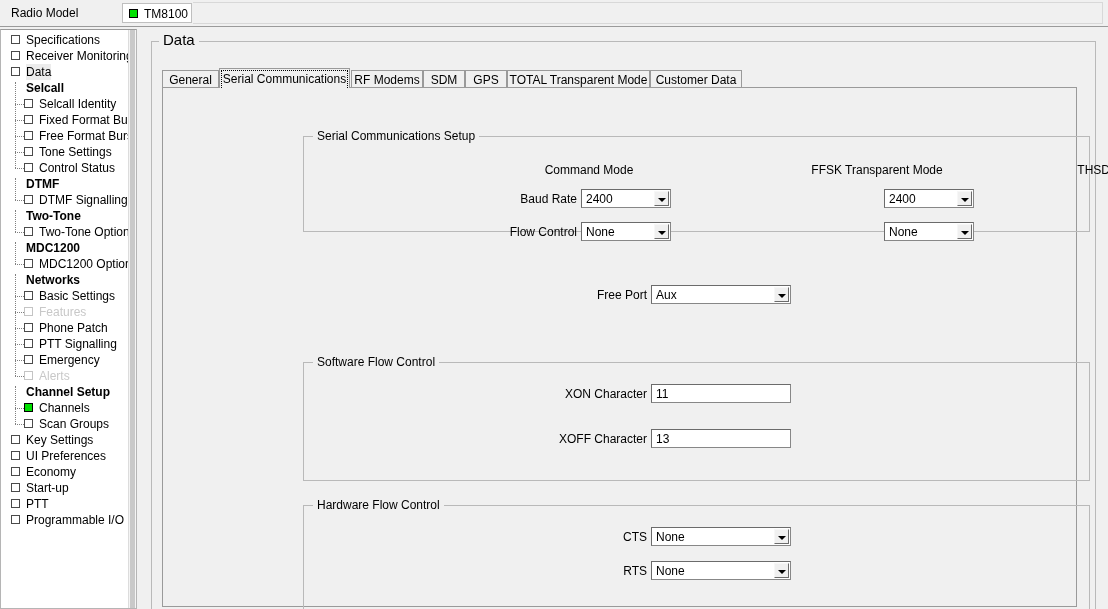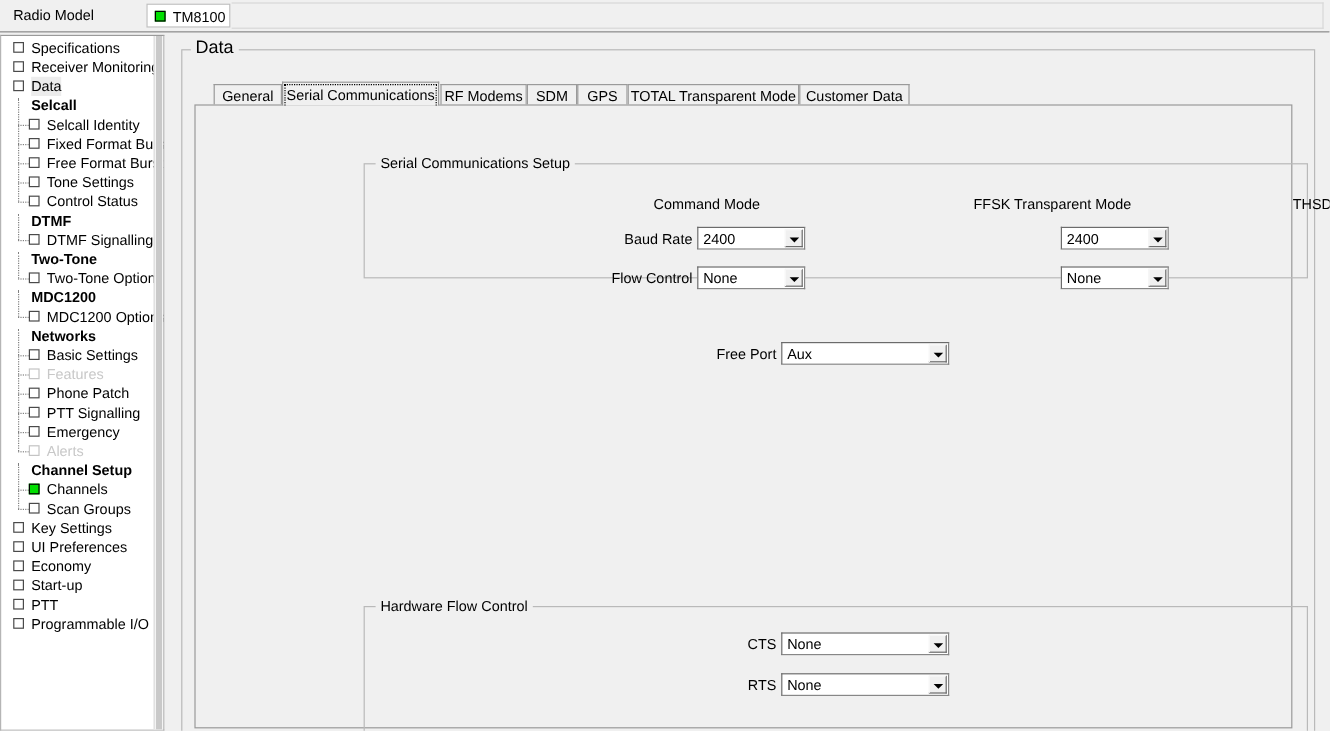--- a/index.html
+++ b/index.html
@@ -107,21 +107,20 @@
   
   .tabstrip{
     position:absolute;left:17px;top:39px;width:915px;height:20px;
   }
   .tab{
     position:absolute;top:2px;height:18px;line-height:18px;
     background:#f0f0f0;
     border:1px solid #9a9a9a;border-bottom:none;
     font-size:12px;text-align:center;box-sizing:border-box;
     color:#000;
-    margin-left:16px;
   }
   .tab.active{
     top:0;height:20px;line-height:19px;
     background:#f0f0f0;
     border:1px solid #9a9a9a;border-bottom:none;
     z-index:3;
   }
   .tab.active .tabinner{
     position:absolute;left:1px;top:1px;right:1px;bottom:0;
     border:1px dotted #000;border-bottom:none;box-sizing:border-box;
@@ -397,20 +396,33 @@
 
       <div class="fld-label" style="left:230px;top:151px;width:113px;">Free Port</div>
       <div class="combo" style="left:347px;top:148px;width:140px;">
         <div class="val">Aux</div>
         <div class="btn">
             <div class="arr"></div>
           </div>
       </div>
     </div>
 
+    <div class="groupbox gb-soft">
+      <div class="gb-title">Software Flow Control</div>
+
+      <div class="fld-label" style="left:160px;top:24px;width:183px;">XON Character</div>
+      <div class="tbox" style="left:347px;top:21px;width:140px;">
+        <div class="val">11</div>
+      </div>
+
+      <div class="fld-label" style="left:160px;top:69px;width:183px;">XOFF Character</div>
+      <div class="tbox" style="left:347px;top:66px;width:140px;">
+        <div class="val">13</div>
+      </div>
+    </div>
 
     <div class="groupbox gb-hard">
       <div class="gb-title">Hardware Flow Control</div>
 
       <div class="fld-label" style="left:160px;top:24px;width:183px;">CTS</div>
       <div class="combo" style="left:347px;top:21px;width:140px;">
         <div class="val">None</div>
         <div class="btn">
             <div class="arr"></div>
           </div>

